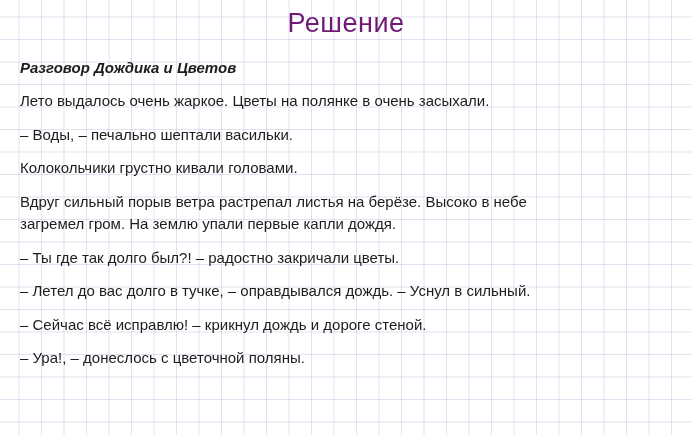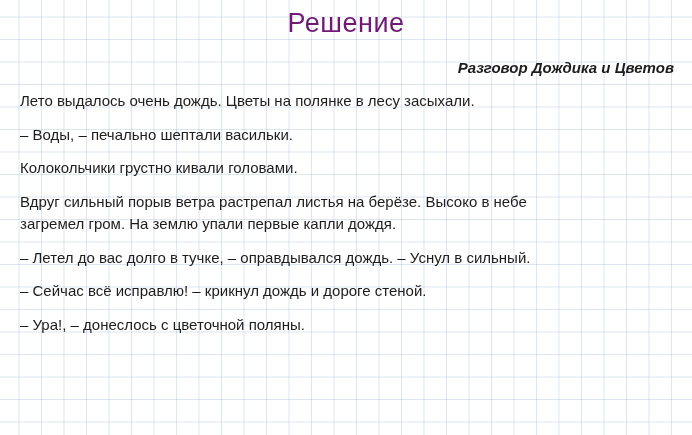--- a/index.html
+++ b/index.html
@@ -39,39 +39,39 @@
     color: #701a75;
     margin: 8px 0 20px 0;
     letter-spacing: 0.5px;
   }
   #subtitle {
     font-weight: bold;
     font-style: italic;
     font-size: 15px;
     color: #1d1d1d;
     margin: 0 0 14px 2px;
-    text-align: right;
   }
   .para {
     font-size: 15px;
     line-height: 22.5px;
     color: #1d1d1d;
     margin: 0 0 11px 2px;
   }
 </style>
 </head>
 <body>
 
 <div id="grid"></div>
 
 <div id="page">
   <h1 id="title">Решение</h1>
   <div id="subtitle">Разговор Дождика и Цветов</div>
 
-  <p class="para">Лето выдалось очень дождь. Цветы на полянке в лесу засыхали.</p>
+  <p class="para">Лето выдалось очень жаркое. Цветы на полянке в очень засыхали.</p>
   <p class="para">– Воды, – печально шептали васильки.</p>
   <p class="para">Колокольчики грустно кивали головами.</p>
   <p class="para" style="margin-bottom:0">Вдруг сильный порыв ветра растрепал листья на берёзе. Высоко в небе</p>
   <p class="para">загремел гром. На землю упали первые капли дождя.</p>
+  <p class="para">– Ты где так долго был?! – радостно закричали цветы.</p>
   <p class="para">– Летел до вас долго в тучке, – оправдывался дождь. – Уснул в сильный.</p>
   <p class="para">– Сейчас всё исправлю! – крикнул дождь и дороге стеной.</p>
   <p class="para">– Ура!, – донеслось с цветочной поляны.</p>
 </div>
 
 </body></html>

